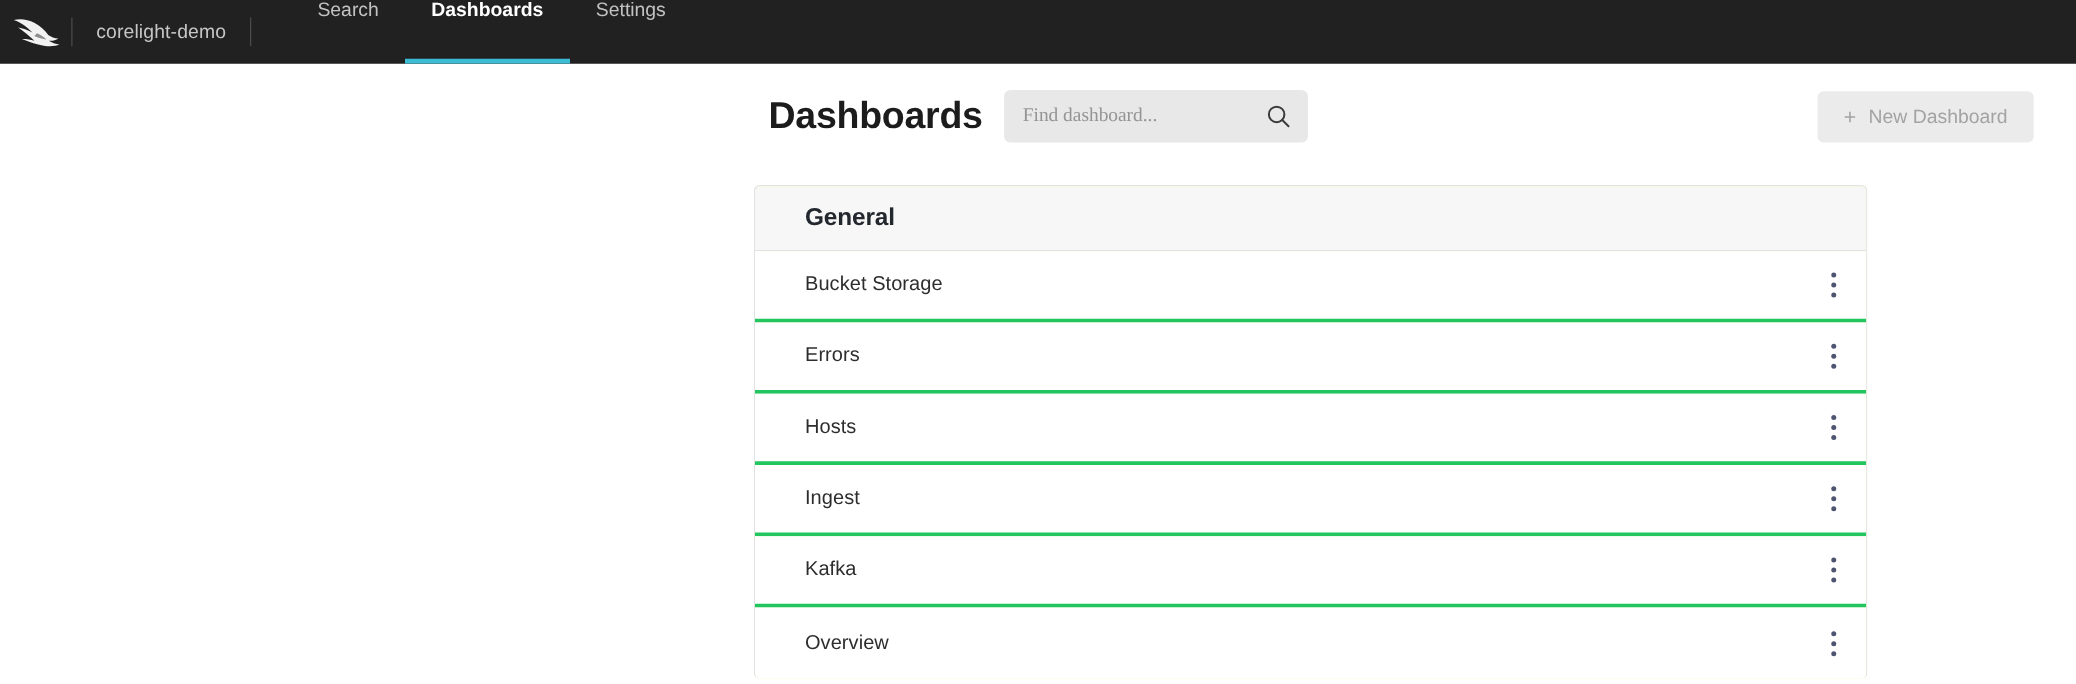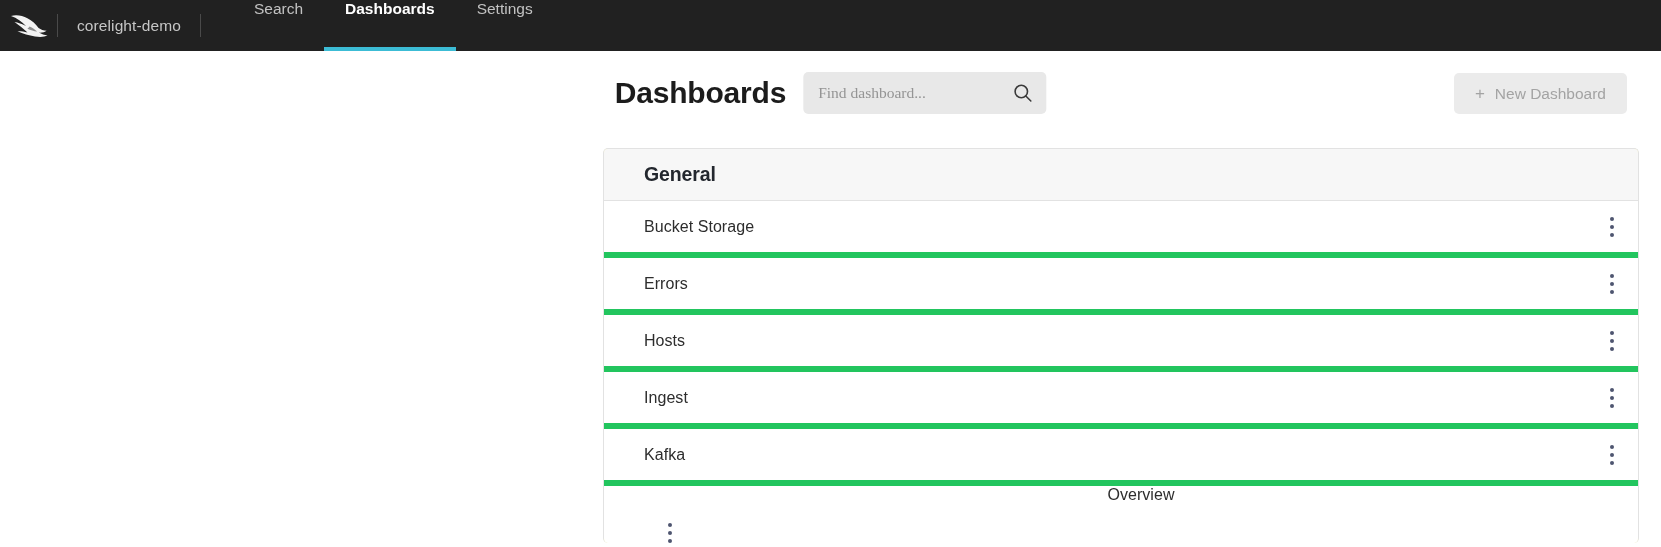--- a/index.html
+++ b/index.html
@@ -140,21 +140,21 @@
     white-space:nowrap;
     cursor:default;
   }
   .plus-icon { font-size:17px; line-height:1; color:#a3a3a3; }
 
   
   .card {
     position:absolute;
     left:603px;
     top:148px;
-    width:1036px;
+    width:891px;
     background:#fef9c3;
     border:1px solid #e2e2e2;
     border-radius:5px;
     border-bottom:none;
     overflow:hidden;
   }
   .card-header {
     height:52px;
     background:#f7f7f7;
     border-bottom:1px solid #e2e2e2;
@@ -163,28 +163,28 @@
     padding:0 0 0 40px;
   }
   .card-header-title {
     font-size:19.5px;
     font-weight:bold;
     color:#23272e;
     letter-spacing:-.1px;
   }
   .dash-row {
     height:57px;
-    border-bottom:6px solid #22c55e;
+    border-bottom:3px solid #22c55e;
     display:flex;
     align-items:center;
     padding:0 0 0 40px;
     cursor:pointer;
     background:#ffffff;
   }
-  .dash-row:last-child { border-bottom:none;flex-direction:column; }
+  .dash-row:last-child { border-bottom:none; }
   .dash-row-label {
     font-size:16px;
     color:#2d2d2d;
     flex:1;
     letter-spacing:.05px;
   }
   .kebab {
     width:52px;
     display:flex;
     flex-direction:column;

